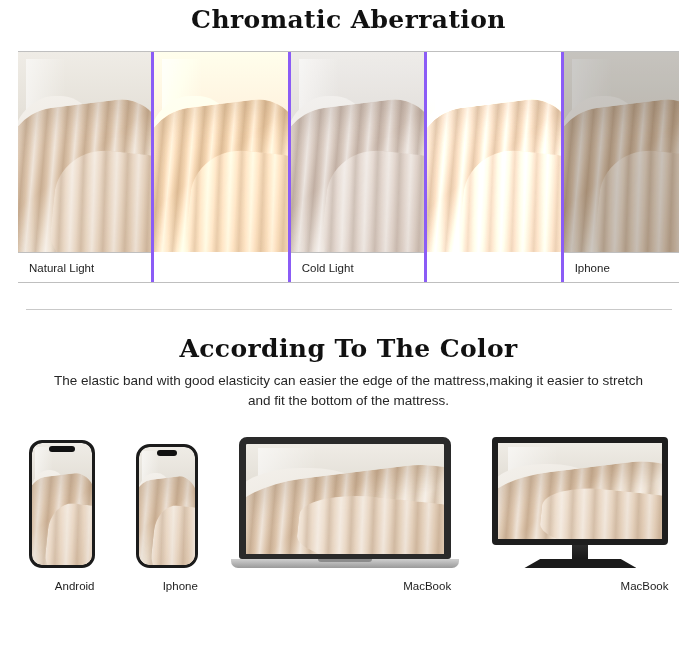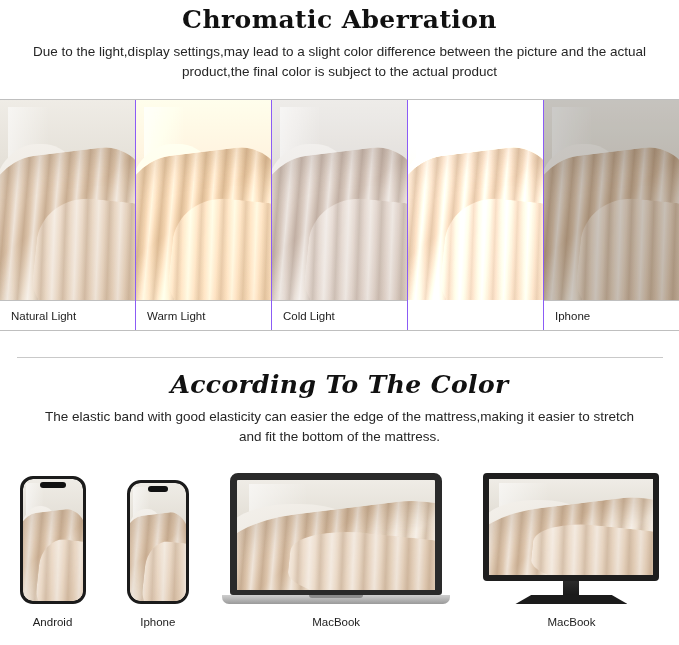--- a/index.html
+++ b/index.html
@@ -4,21 +4,21 @@
 <style>
   * { box-sizing: border-box; }
   html, body {
     margin: 0; padding: 0;
     width: 679px; height: 645px;
     background: #ffffff;
     font-family: "Liberation Sans", sans-serif;
     color: #1c1c1c;
     overflow: hidden;
   }
-  .page { width: 679px; height: 645px; position: relative; }
+  .page { width: 679px; height: 645px; position: relative; padding-left: 18px; }
 
   .section-title {
     text-align: center;
     font-family: "DejaVu Serif", serif;
     font-weight: bold;
     font-size: 25px;
     letter-spacing: 0.4px;
     color: #111;
     margin: 0;
   }
@@ -36,21 +36,21 @@
     display: flex;
     width: 679px;
     margin-top: 17px;
     border-top: 1px solid #bfbfbf;
     border-bottom: 1px solid #bfbfbf;
     background: #fff;
   }
   .swatch {
     position: relative;
     flex: 1 1 0;
-    border-right: 1px solid #8b5cf6;
+    border-right: 3px solid #8b5cf6;
     overflow: hidden;
   }
   .swatch:last-child { border-right: none; }
   .swatch .photo {
     height: 200px;
     position: relative;
     overflow: hidden;
   }
   .swatch .cap {
     height: 30px;
@@ -123,21 +123,21 @@
   }
 
   
   .devices {
     display: flex;
     align-items: flex-end;
     justify-content: space-between;
     width: 640px;
     margin: 26px auto 0 auto;
   }
-  .device { text-align: center; }
+  .device { text-align: right; }
   .device .cap {
     font-size: 11.5px;
     color: #1d1d1d;
     margin-top: 12px;
   }
 
   
   .phone {
     width: 66px; height: 128px;
     border: 3px solid #1b1b1b;
@@ -202,21 +202,20 @@
 
   .scene.sm .wall { height: 42%; }
 </style>
 </head>
 <body>
 
 <div class="page">
 
   <h1 class="section-title" style="padding-top:5px;">Chromatic Aberration</h1>
 
-  <p class="section-sub">Due to the light,display settings,may lead to a slight color difference between the picture and the actual product,the final color is subject to the actual product</p>
 
   <div class="swatch-row">
 
     <div class="swatch">
       <div class="photo">
         <div class="scene tone-natural">
           <div class="wall"></div>
           <div class="chair"></div>
           <div class="floor"></div>
           <div class="throw"></div>
@@ -229,21 +228,20 @@
     <div class="swatch">
       <div class="photo">
         <div class="scene tone-warm">
           <div class="wall"></div>
           <div class="chair"></div>
           <div class="floor"></div>
           <div class="throw"></div>
           <div class="throw2"></div>
         </div>
       </div>
-      <div class="cap">Warm Light</div>
     </div>
 
     <div class="swatch">
       <div class="photo">
         <div class="scene tone-cold">
           <div class="wall"></div>
           <div class="chair"></div>
           <div class="floor"></div>
           <div class="throw"></div>
           <div class="throw2"></div>
@@ -274,21 +272,21 @@
           <div class="throw2"></div>
         </div>
       </div>
       <div class="cap">Iphone</div>
     </div>
 
   </div>
 
   <div class="divider"></div>
 
-  <h1 class="section-title" style="margin-top:12px;font-style:italic;">According To The Color</h1>
+  <h1 class="section-title" style="margin-top:24px;">According To The Color</h1>
 
   <p class="section-sub" style="max-width:600px;">The elastic band with good elasticity can easier the edge of the mattress,making it easier to stretch and fit the bottom of the mattress.</p>
 
   <div class="devices">
 
     <div class="device">
       <div class="phone">
         <div class="notch"></div>
         <div class="screen">
           <div class="scene sm">

